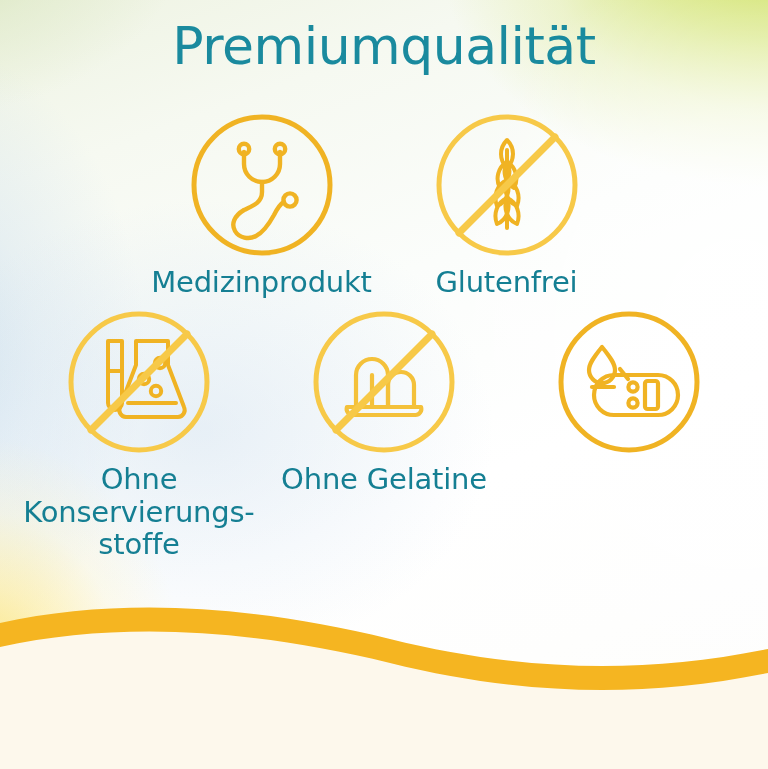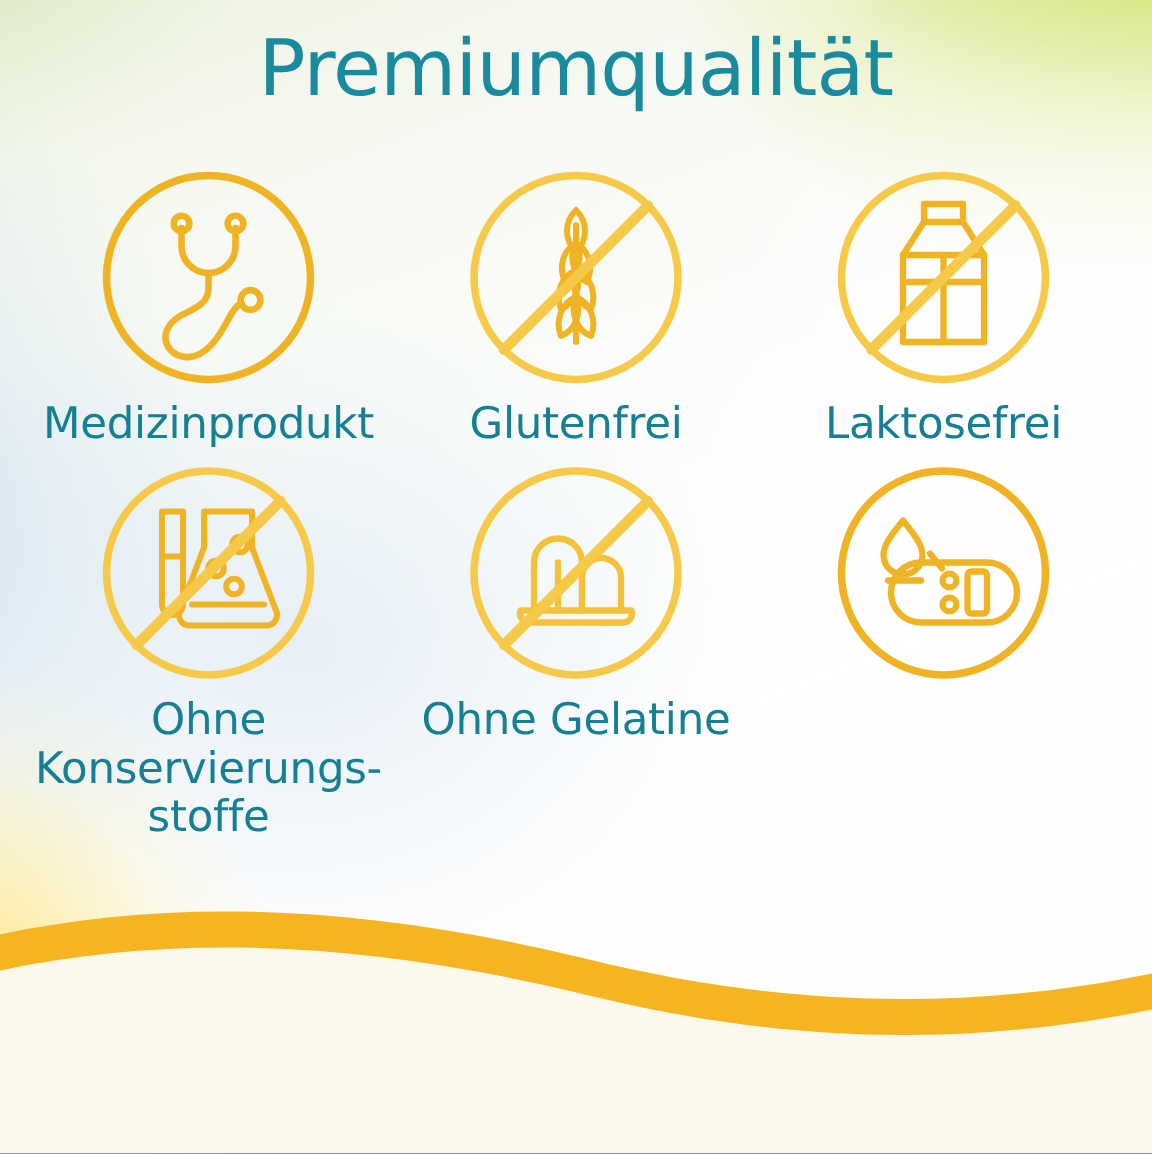--- a/index.html
+++ b/index.html
@@ -13,21 +13,21 @@
     overflow: hidden;
     font-family: "DejaVu Sans", "Liberation Sans", sans-serif;
     background: #ffffff;
   }
 
   .poster {
     position: relative;
     width: 768px;
     height: 769px;
     overflow: hidden;
-    background-color: #0f172a;
+    background-color: #e5e5e5;
   }
 
   
   .bg-layer {
     position: absolute;
     inset: 0;
     pointer-events: none;
   }
   .bg-base {
     background: linear-gradient(160deg,
@@ -191,36 +191,20 @@
               <path d="M75 70 c10 4 14 16 10 26 c-10 -4 -14 -16 -10 -26 z"></path>
               <path d="M75 88 c-10 4 -14 16 -10 26 c10 -4 14 -16 10 -26 z"></path>
               <path d="M75 88 c10 4 14 16 10 26 c-10 -4 -14 -16 -10 -26 z"></path>
             </g>
             <line x1="27" y1="123" x2="123" y2="27" stroke="#f7c948" stroke-width="7" stroke-linecap="round"></line>
           </svg>
         </div>
         <div class="badge-label">Glutenfrei</div>
       </div>
 
-      <div class="cell">
-        <div class="icon-wrap">
-          <svg viewBox="0 0 150 150" xmlns="http://www.w3.org/2000/svg">
-            <circle cx="75" cy="75" r="68" fill="none" stroke="#f7c948" stroke-width="5"></circle>
-            <g fill="none" stroke="#f0b323" stroke-width="4.2" stroke-linecap="round" stroke-linejoin="round">
-              <path d="M48 60 V118 H102 V60"></path>
-              <path d="M48 60 L62 38 H88 L102 60 Z"></path>
-              <path d="M62 38 V26 H88 V38"></path>
-              <path d="M75 60 V118"></path>
-              <path d="M48 78 H102"></path>
-            </g>
-            <line x1="27" y1="123" x2="123" y2="27" stroke="#f7c948" stroke-width="7" stroke-linecap="round"></line>
-          </svg>
-        </div>
-        <div class="badge-label">Laktosefrei</div>
-      </div>
     </div>
 
     <div class="row row-2">
 
       <div class="cell">
         <div class="icon-wrap">
           <svg viewBox="0 0 150 150" xmlns="http://www.w3.org/2000/svg">
             <circle cx="75" cy="75" r="68" fill="none" stroke="#f7c948" stroke-width="5"></circle>
             <g fill="none" stroke="#f0b323" stroke-width="4" stroke-linecap="round" stroke-linejoin="round">
               <path d="M44 34 h14 v62 a7 7 0 0 1 -14 0 Z"></path>

